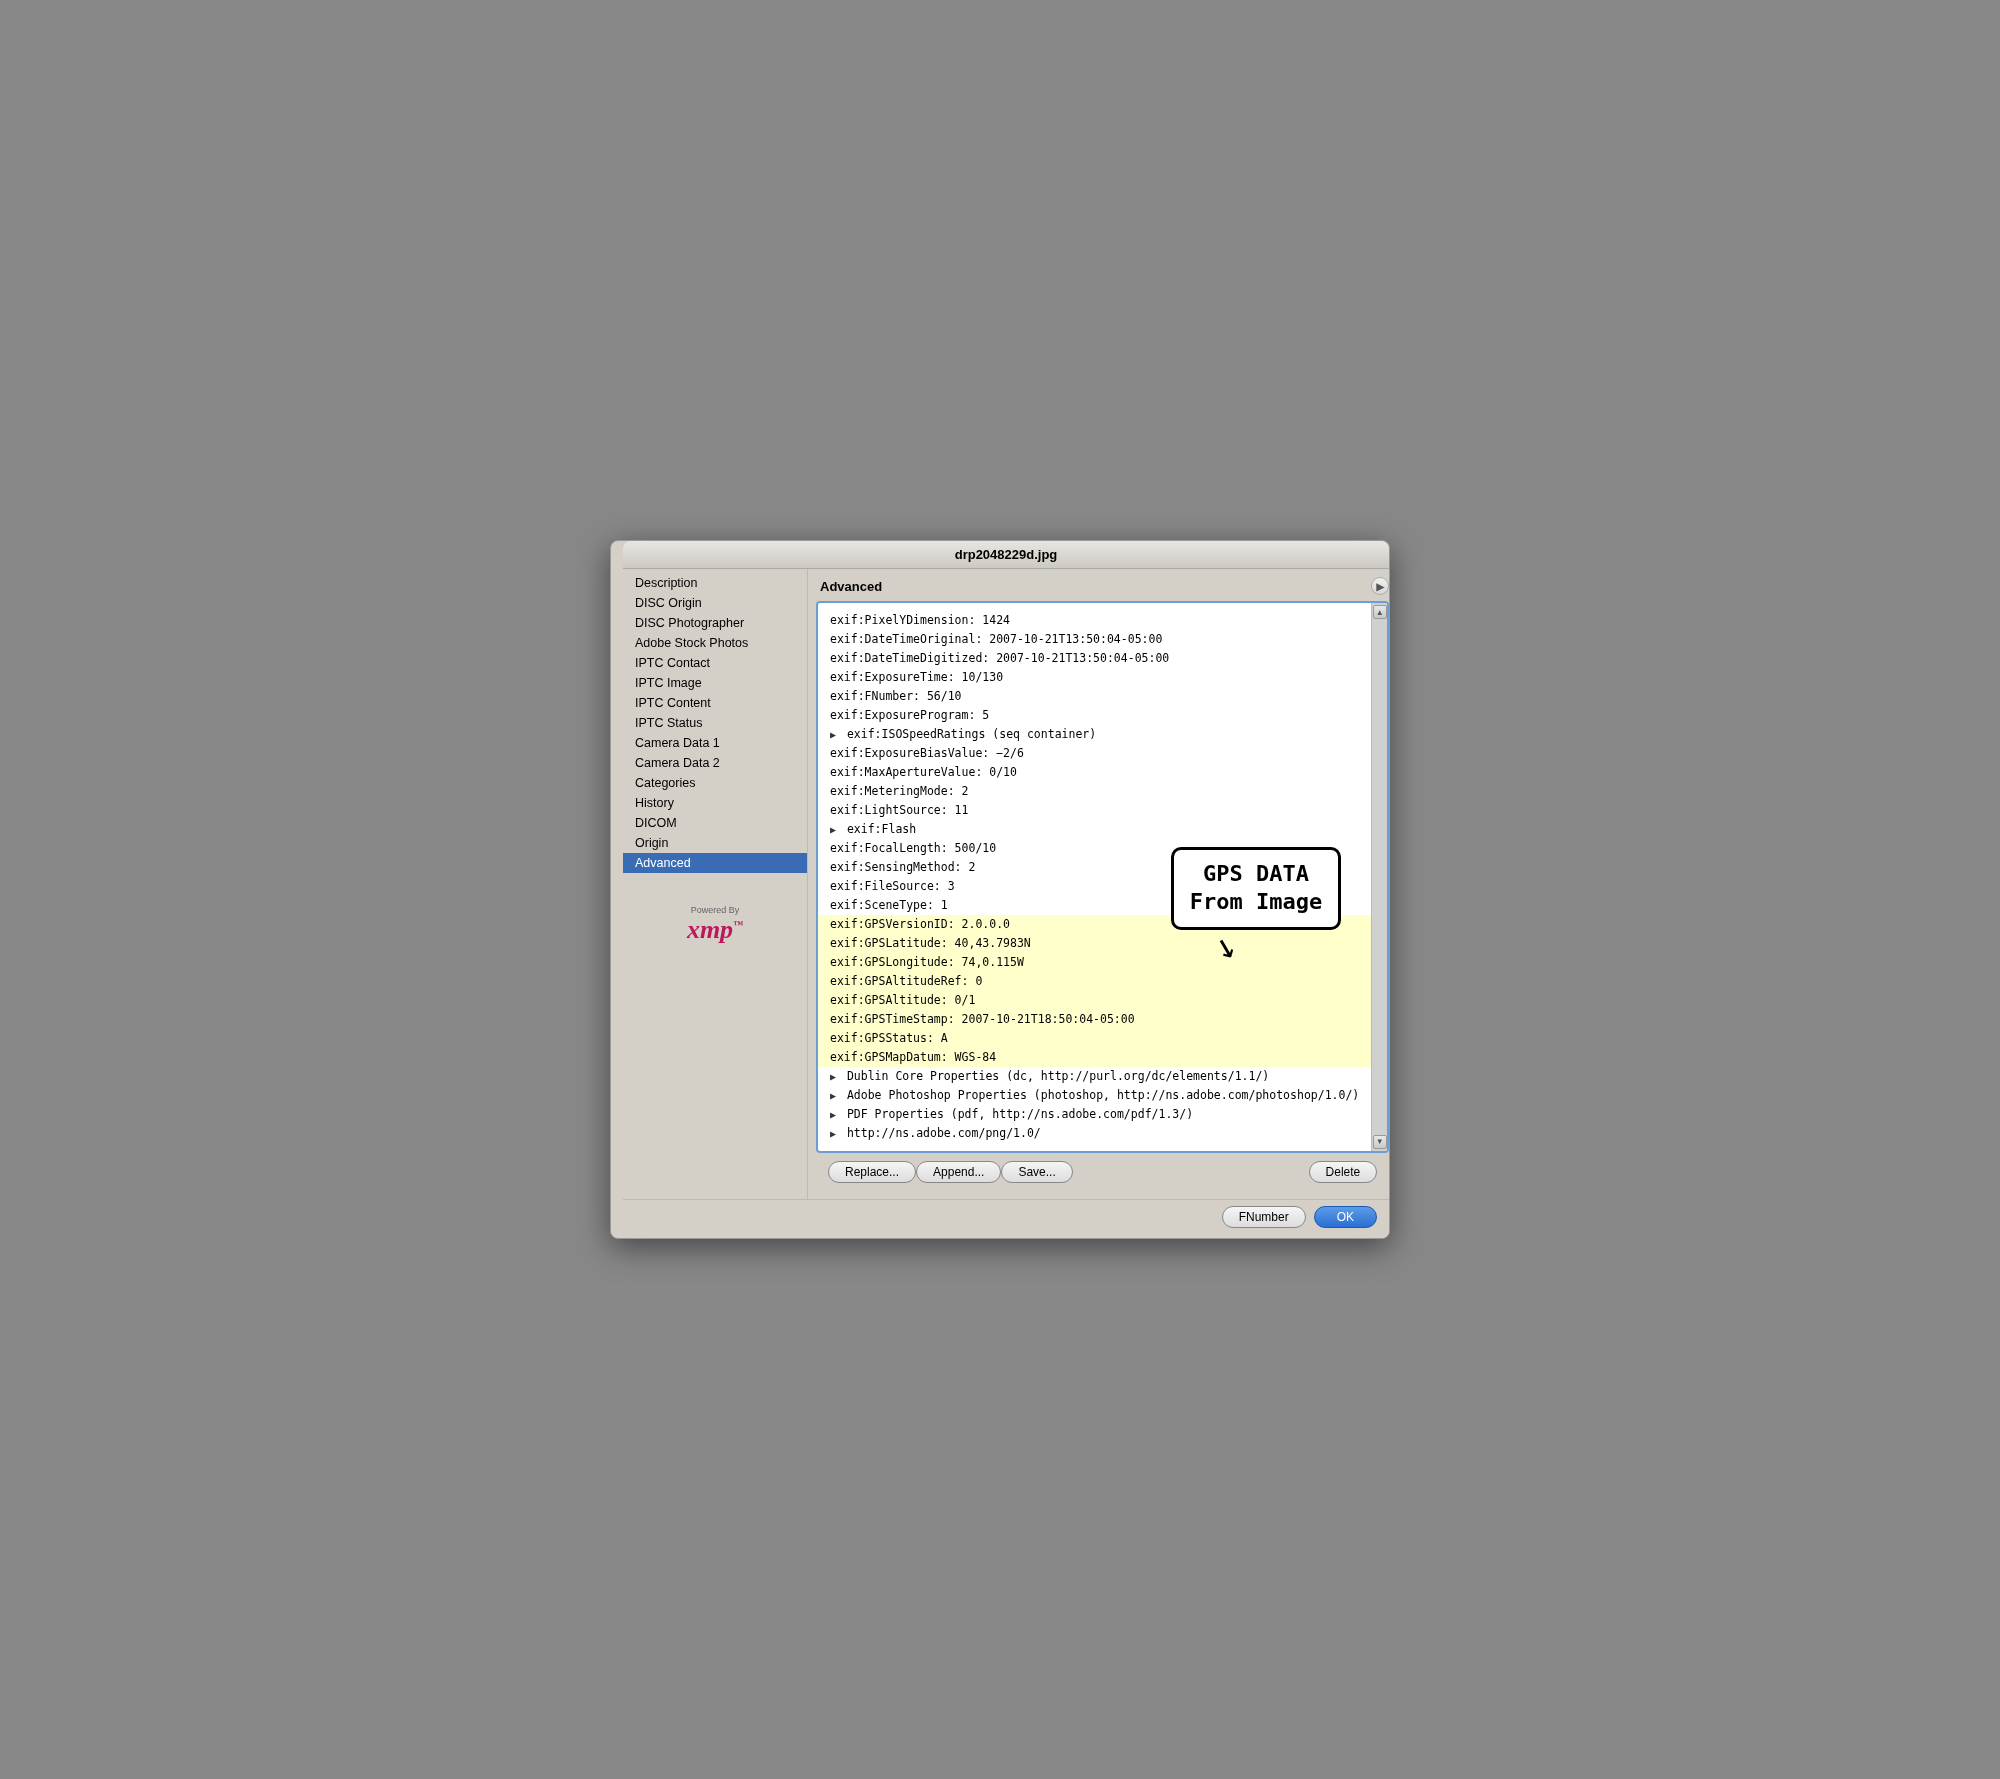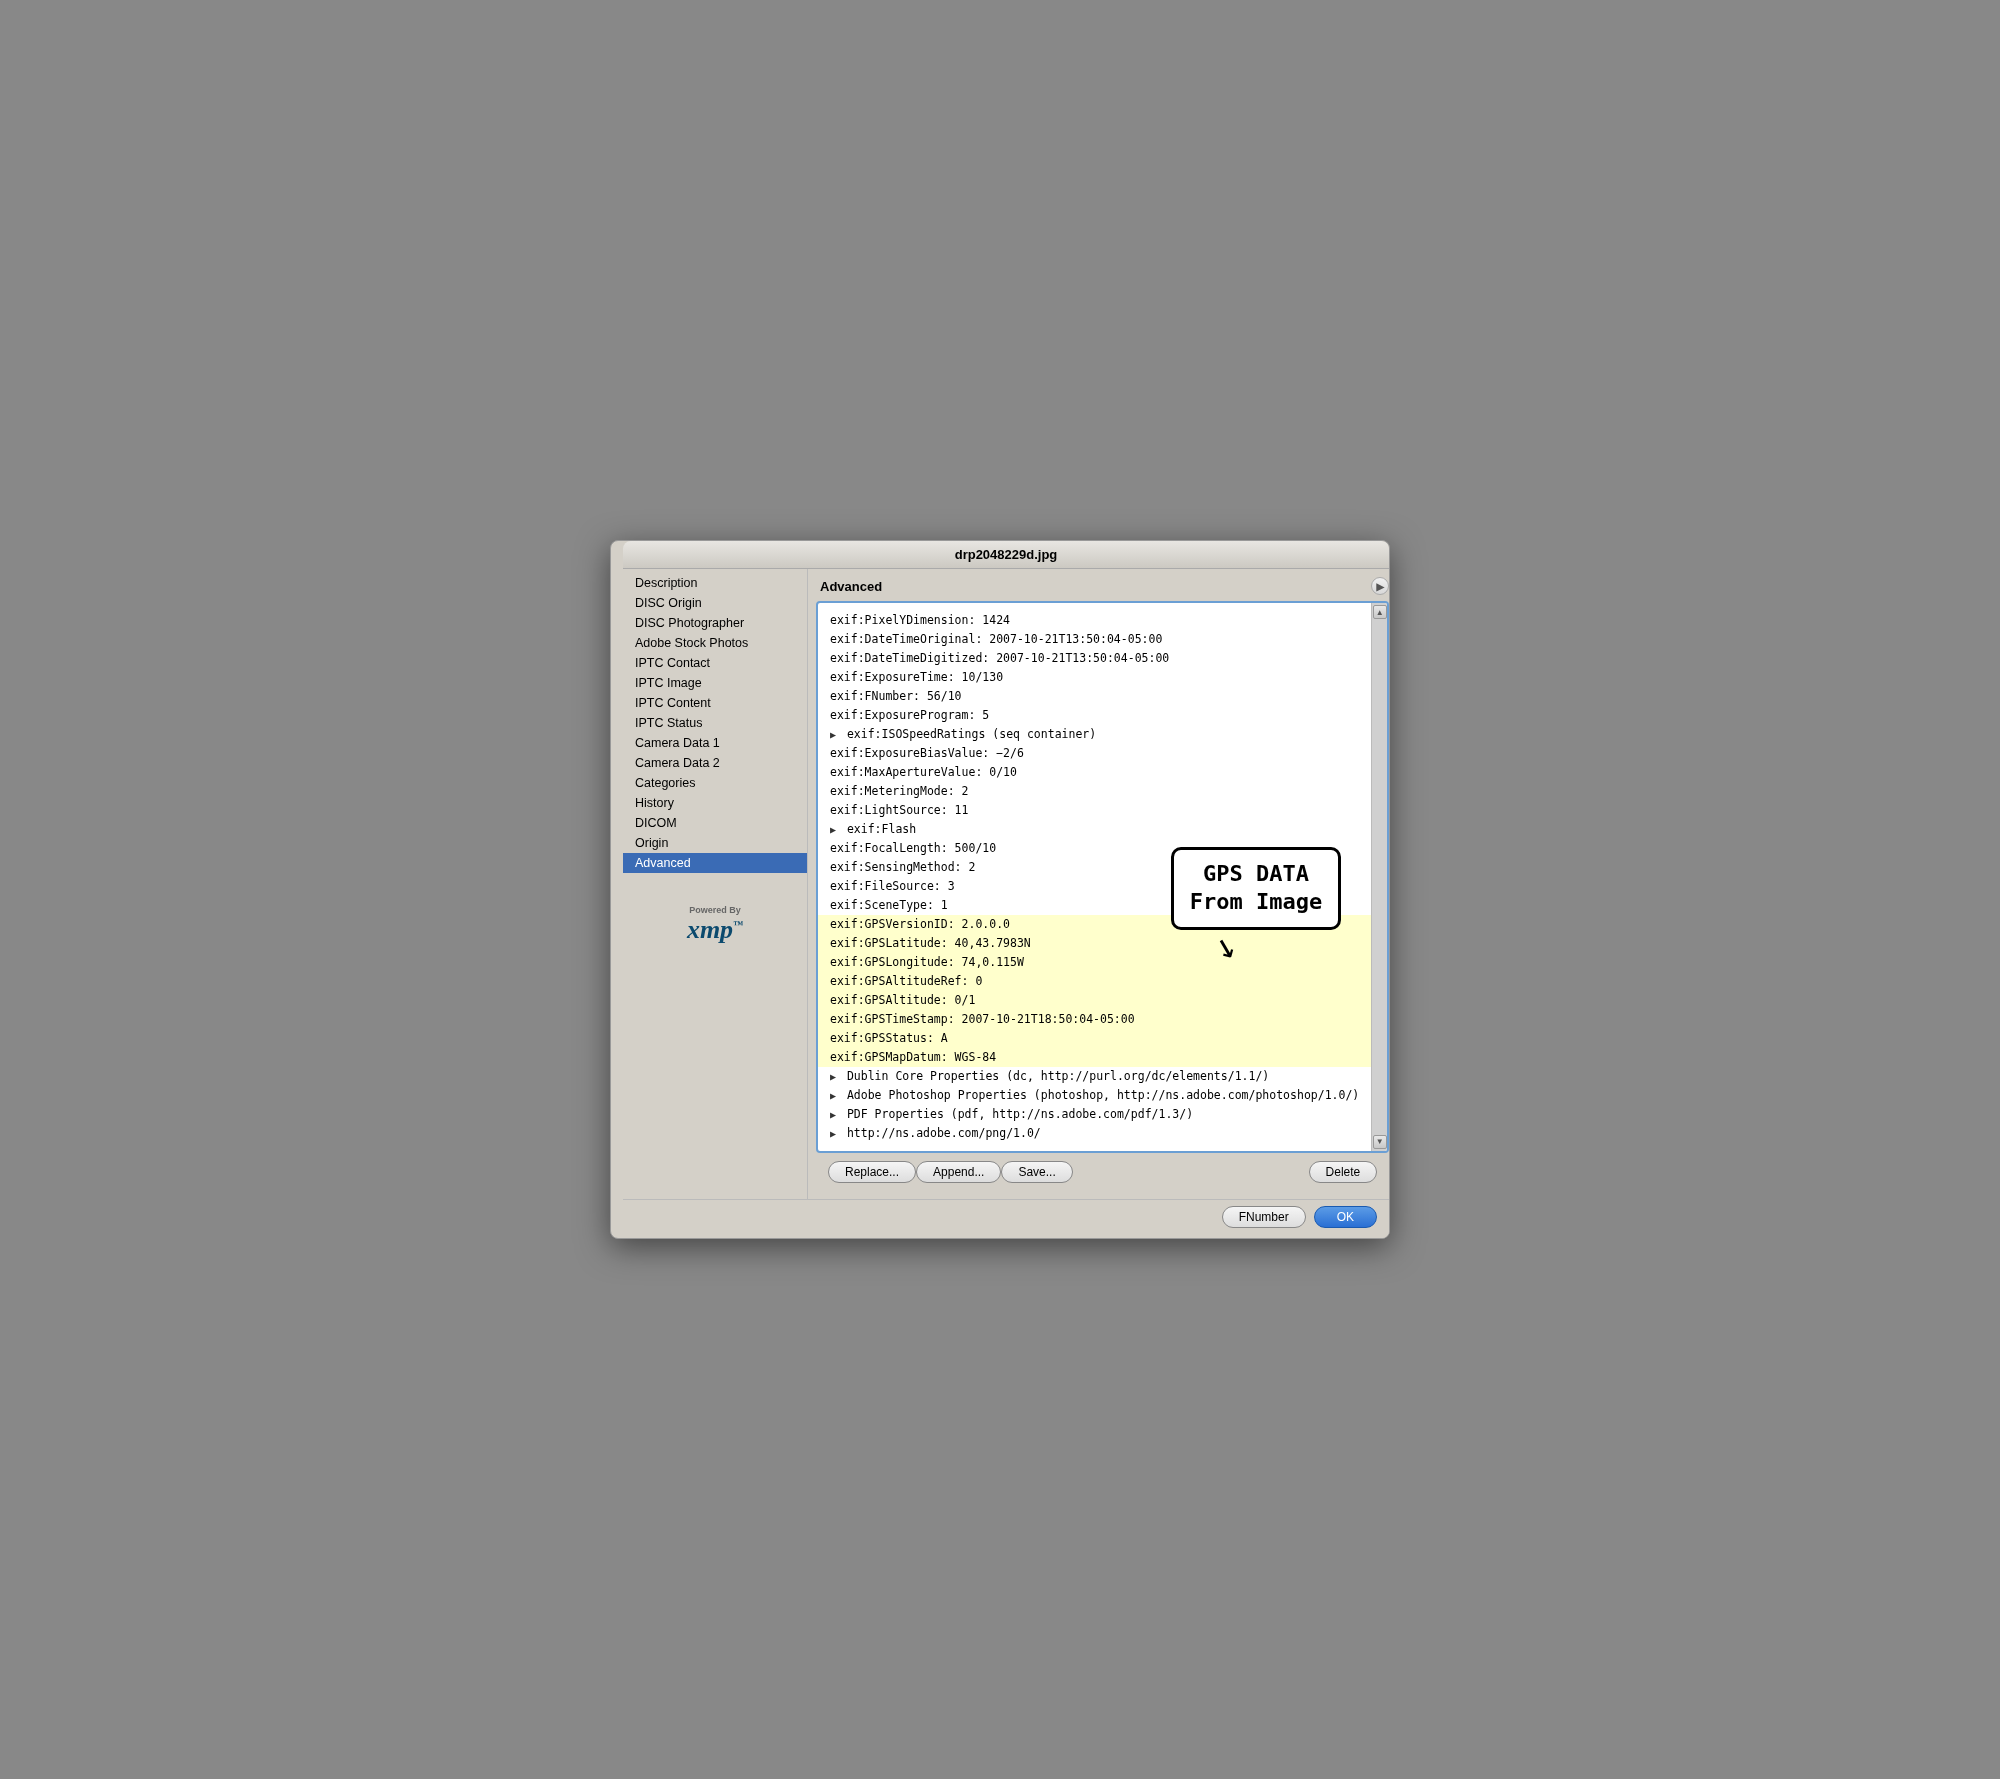--- a/index.html
+++ b/index.html
@@ -74,28 +74,27 @@
     .xmp-logo {
       display: flex;
       flex-direction: column;
       align-items: center;
     }
 
     .powered-by {
       font-size: 9px;
       color: #666;
       margin-bottom: 2px;
-      font-weight: bold;
     }
 
     .xmp-text {
       font-size: 26px;
       font-weight: bold;
       font-style: italic;
-      color: #0c4a6e;
+      color: #be185d;
       font-family: Georgia, serif;
       line-height: 1;
     }
 
     .xmp-tm {
       font-size: 10px;
       vertical-align: super;
     }
 
     

